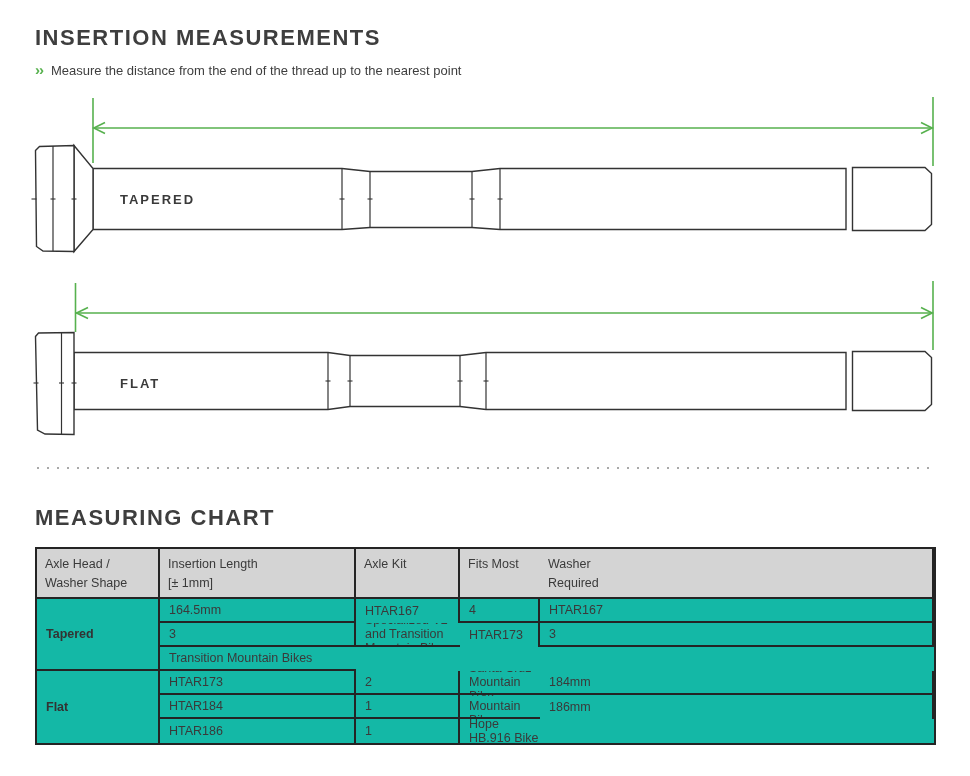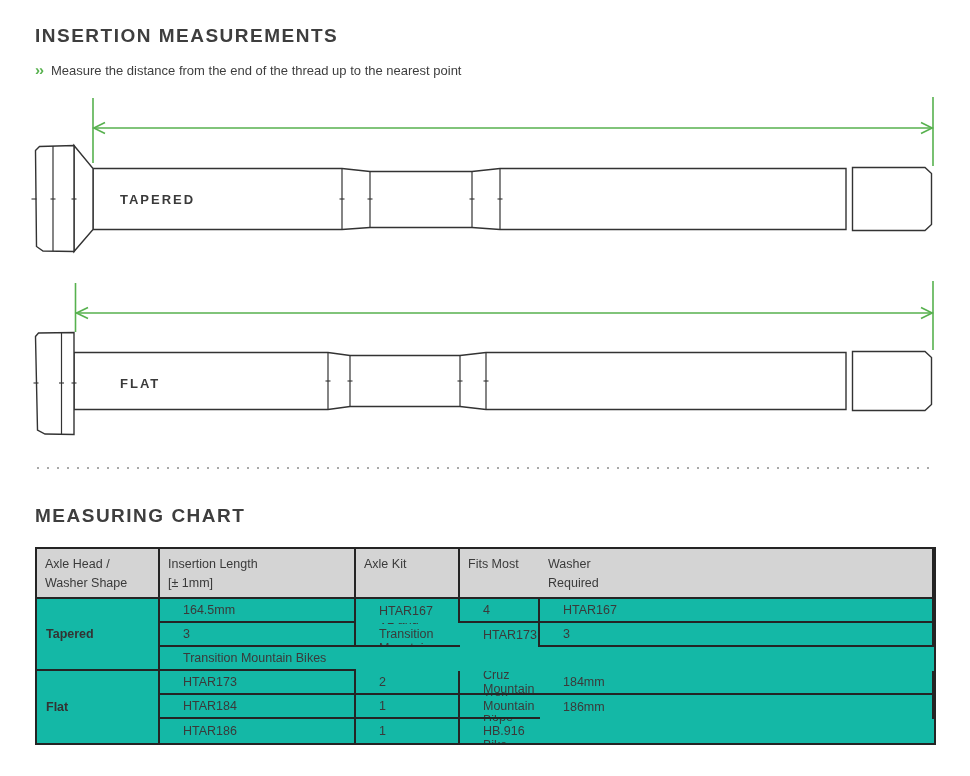--- a/index.html
+++ b/index.html
@@ -1,19 +1,19 @@
 <!DOCTYPE html>
 <html><head>
 <meta charset="utf-8">
 <style>
   html,body{margin:0;padding:0;background:#ffffff;}
   #page{position:relative;width:970px;height:776px;background:#fff;overflow:hidden;
         font-family:"Liberation Sans","DejaVu Sans",sans-serif;color:#3c3c3c;}
 
-  .big-title{position:absolute;left:35px;font-size:19px;font-weight:600;
+  .big-title{position:absolute;left:35px;font-size:22px;font-weight:600;
              letter-spacing:1.5px;color:#3e3e3e;white-space:nowrap;}
   #title-insertion{top:25px;}
   #title-chart{top:505px;}
 
   #note{position:absolute;left:35px;top:61px;font-size:13px;color:#3e3e3e;white-space:nowrap;}
   #note .marker{color:#57b14e;font-weight:bold;font-size:15px;letter-spacing:-1px;margin-right:8px;}
 
   #diagrams-svg{position:absolute;left:0;top:90px;}
   .green{stroke:#57b14e;stroke-width:1.6;fill:none;}
   .axle{stroke:#333333;stroke-width:1.4;fill:#ffffff;stroke-linejoin:miter;}
@@ -30,21 +30,21 @@
     display:grid;
     grid-template-columns:123px 196px 104px 80px 394px;
     grid-template-rows:50px repeat(6,24px);
     border:2px solid #242424;background:#14b8a6;font-size:12.5px;}
   #measuring-table > div{border-right:2px solid #242424;border-bottom:2px solid #242424;
     box-sizing:border-box;overflow:hidden;}
   #measuring-table > .lc{border-right:none;}
   #measuring-table > .lr{border-bottom:none;}
   #measuring-table > .nb{border-bottom:none;}
   .hcell{background:#d4d4d4;padding:6px 8px;line-height:1.5;white-space:pre-line;color:#3a3a3a;}
-  .dcell{display:flex;align-items:center;padding-left:23px;color:#3a3a3a;}
+  .dcell{display:flex;align-items:center;padding-left:9px;color:#3a3a3a;}
   .shape{grid-column:1;grid-row:span 3;font-weight:bold;display:flex;align-items:center;padding-left:9px;color:#333;}
 </style>
 </head>
 <body>
 
 <div id="page">
 
   <div id="title-insertion" class="big-title">INSERTION MEASUREMENTS</div>
 
   <div id="note">

